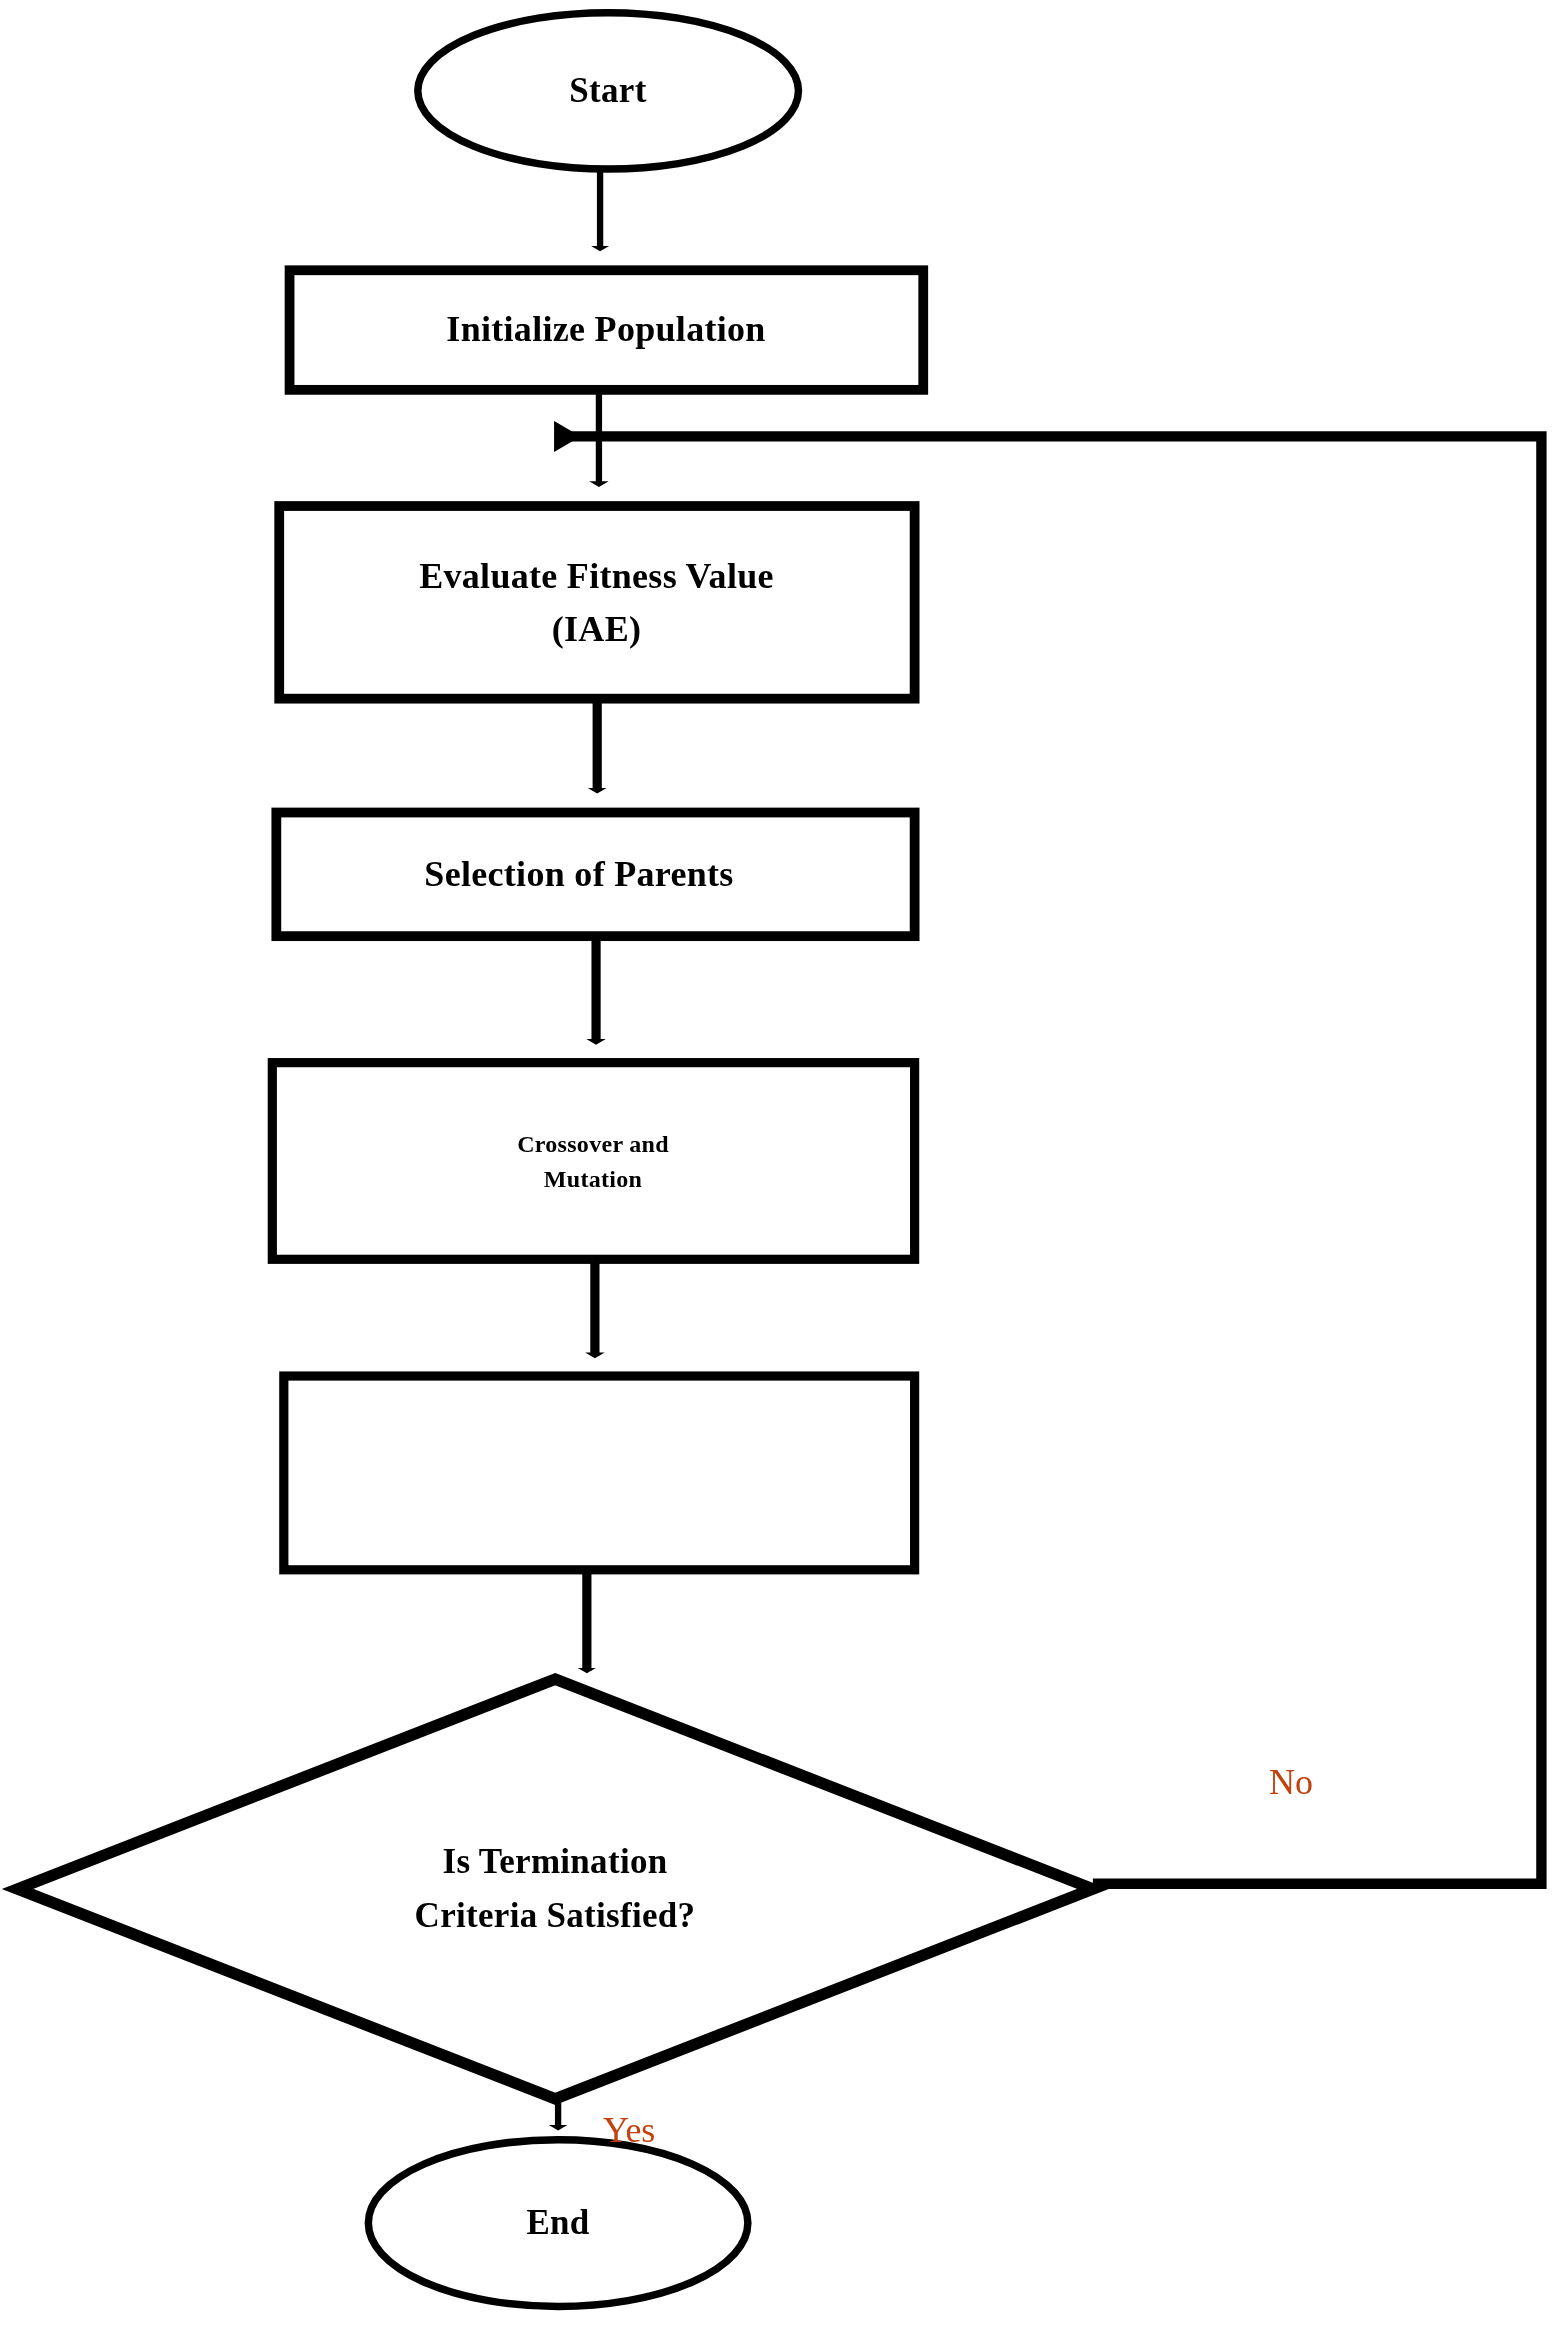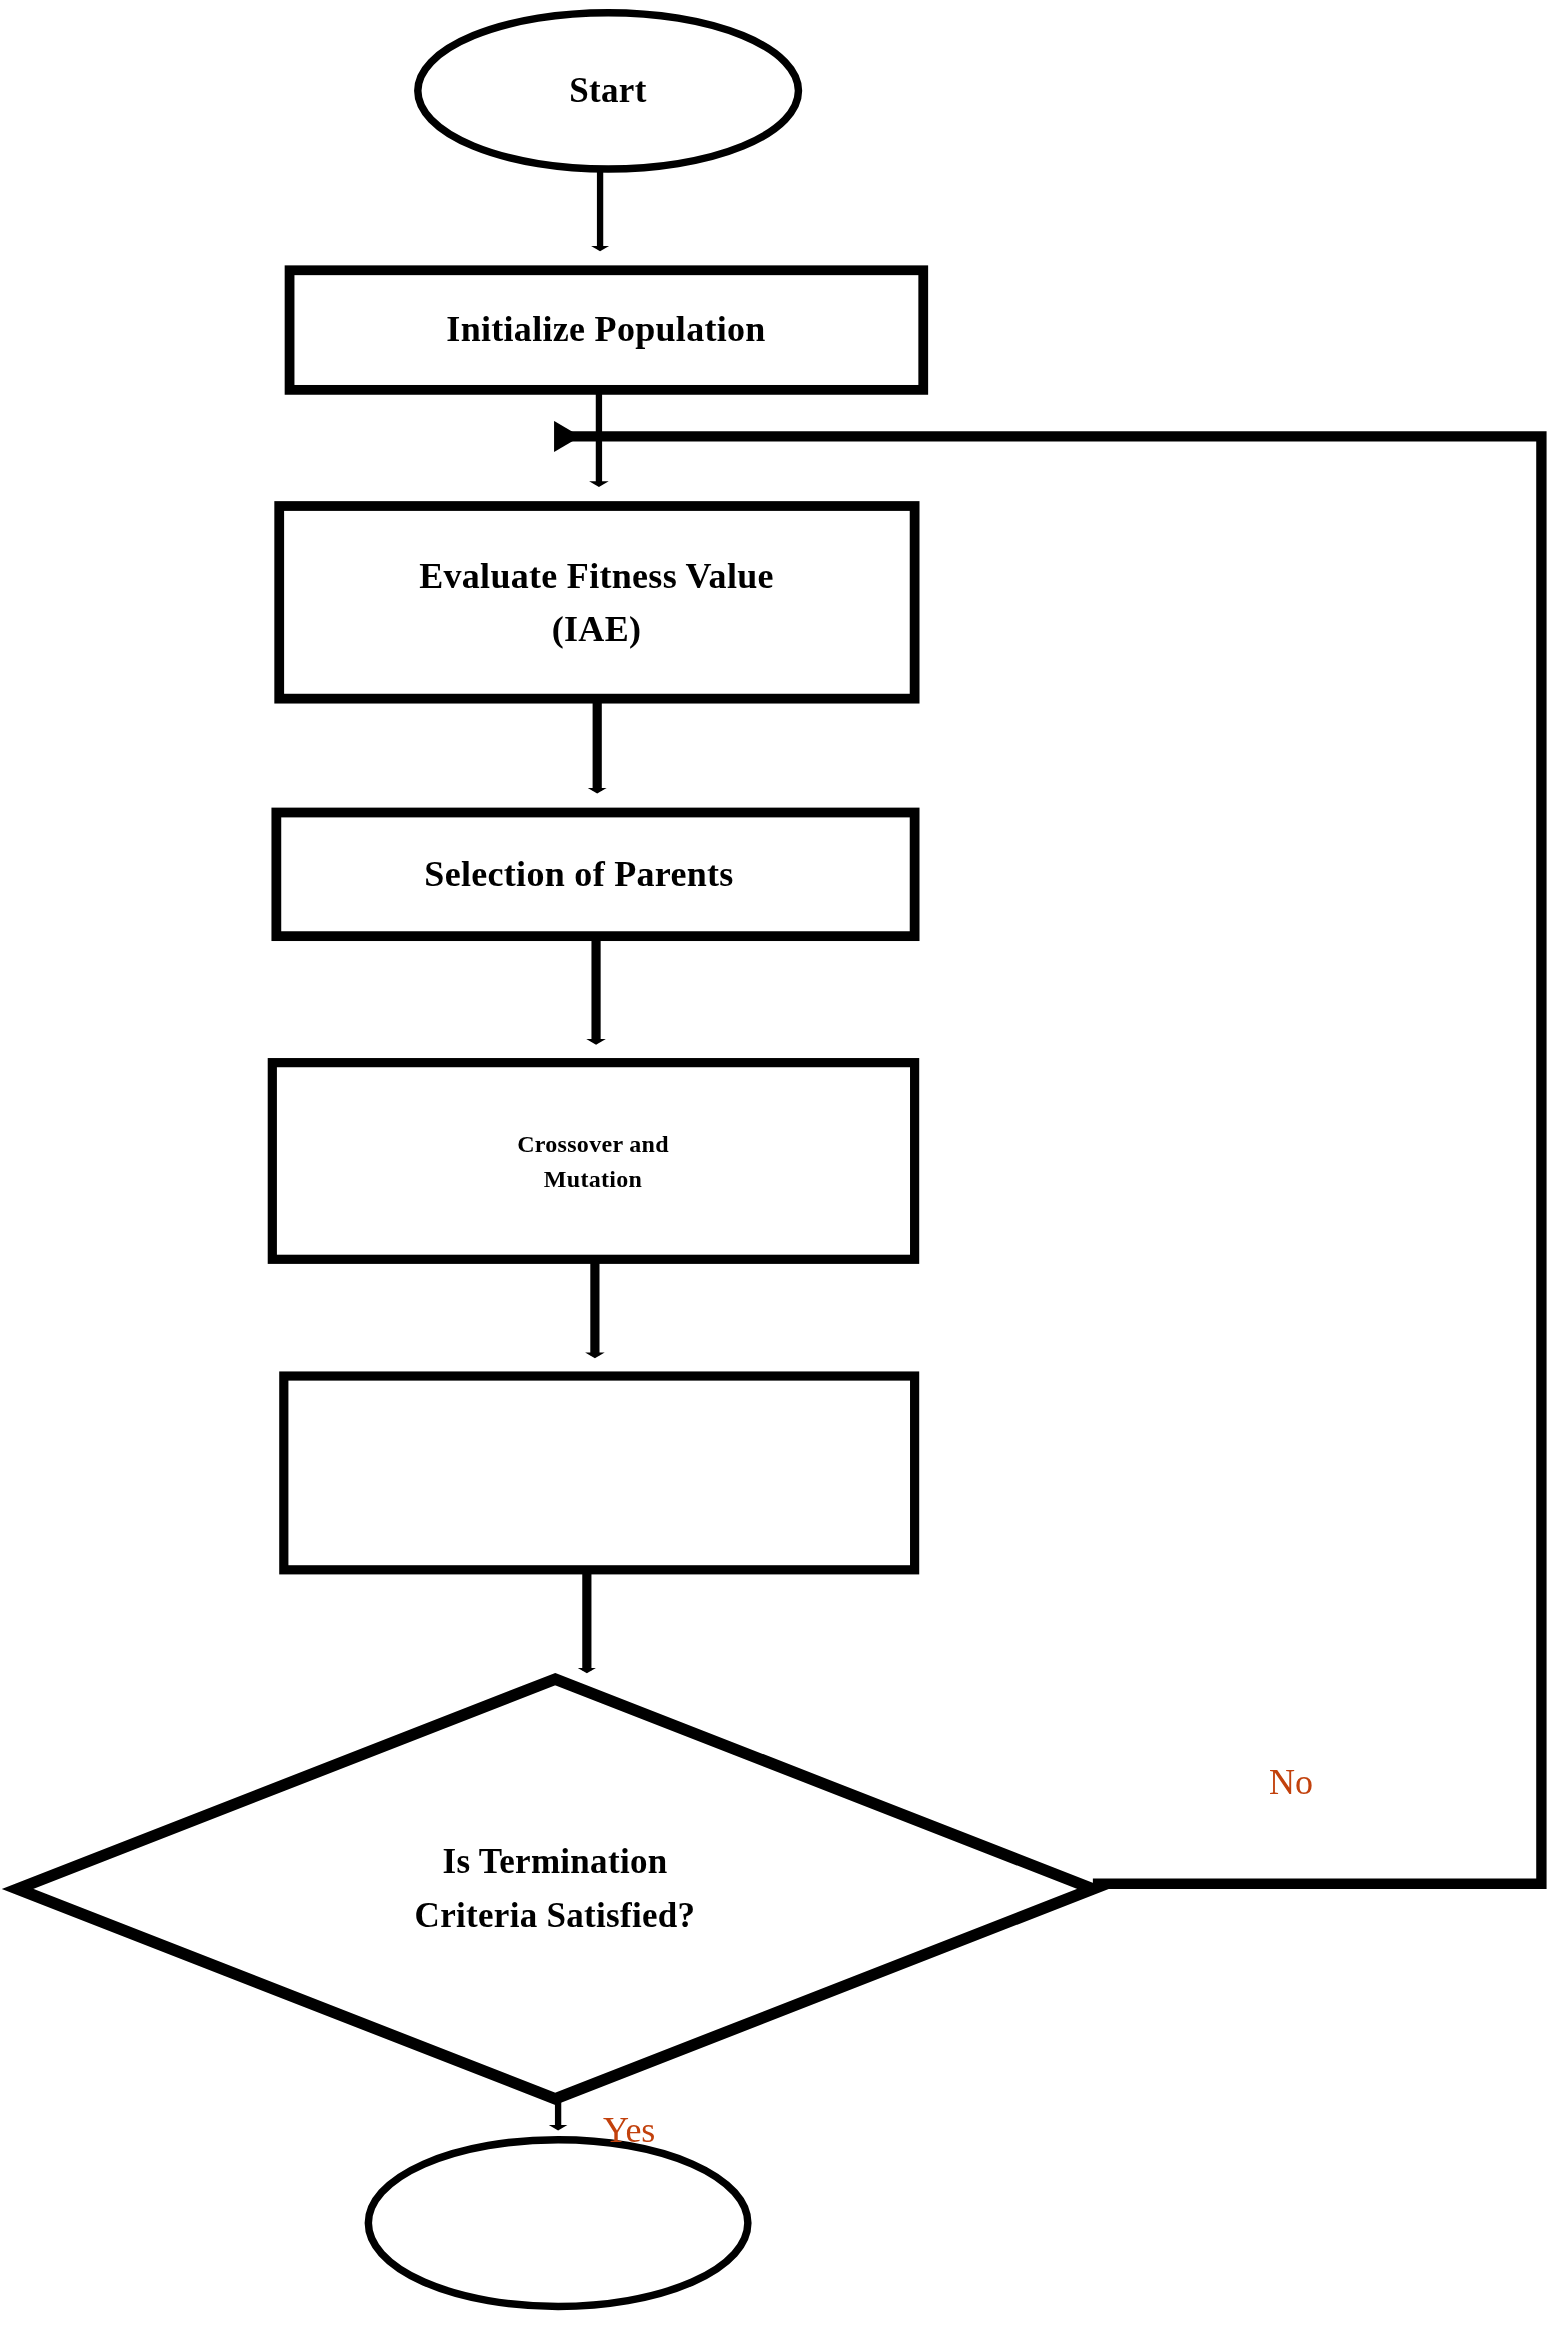--- a/index.html
+++ b/index.html
@@ -91,19 +91,20 @@
 
   <div class="node-label" style="left:260px;top:813px;width:638px;height:124px;font-size:36px;">Selection of Parents</div>
 
   <div class="node-label" style="left:272px;top:1063px;width:642px;height:197px;font-size:24px;line-height:1.45;">Crossover and
 Mutation</div>
 
 
   <div class="node-label" style="left:230px;top:1800px;width:650px;height:178px;font-size:35px;line-height:1.55;">Is Termination
 Criteria Satisfied?</div>
 
+  <div class="node-label" style="left:368px;top:2140px;width:380px;height:167px;font-size:35px;">End</div>
 
   <div class="edge-label" style="left:1269px;top:1764px;font-size:36px;">No</div>
 
   <div class="edge-label" style="left:603px;top:2112px;font-size:36px;text-align:right;">Yes</div>
 
 </div>
 
 
 </body></html>

